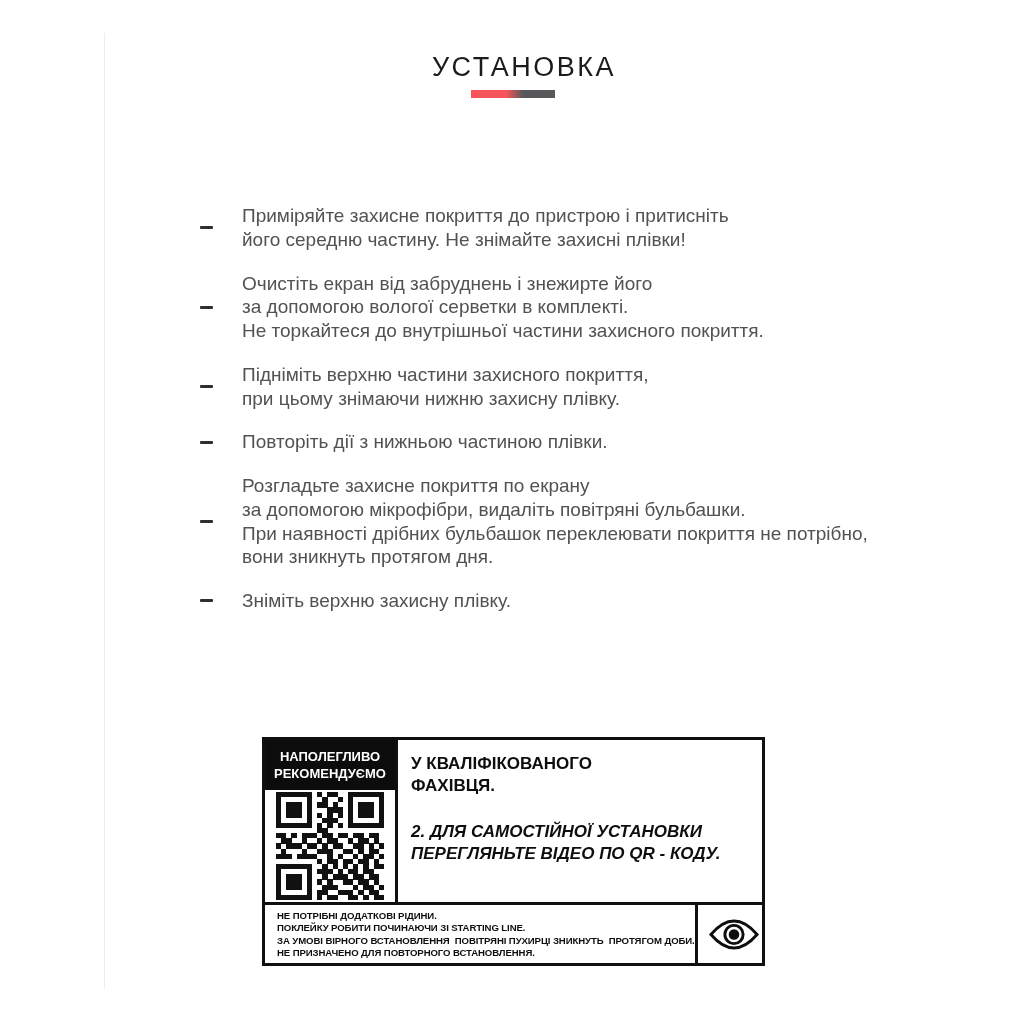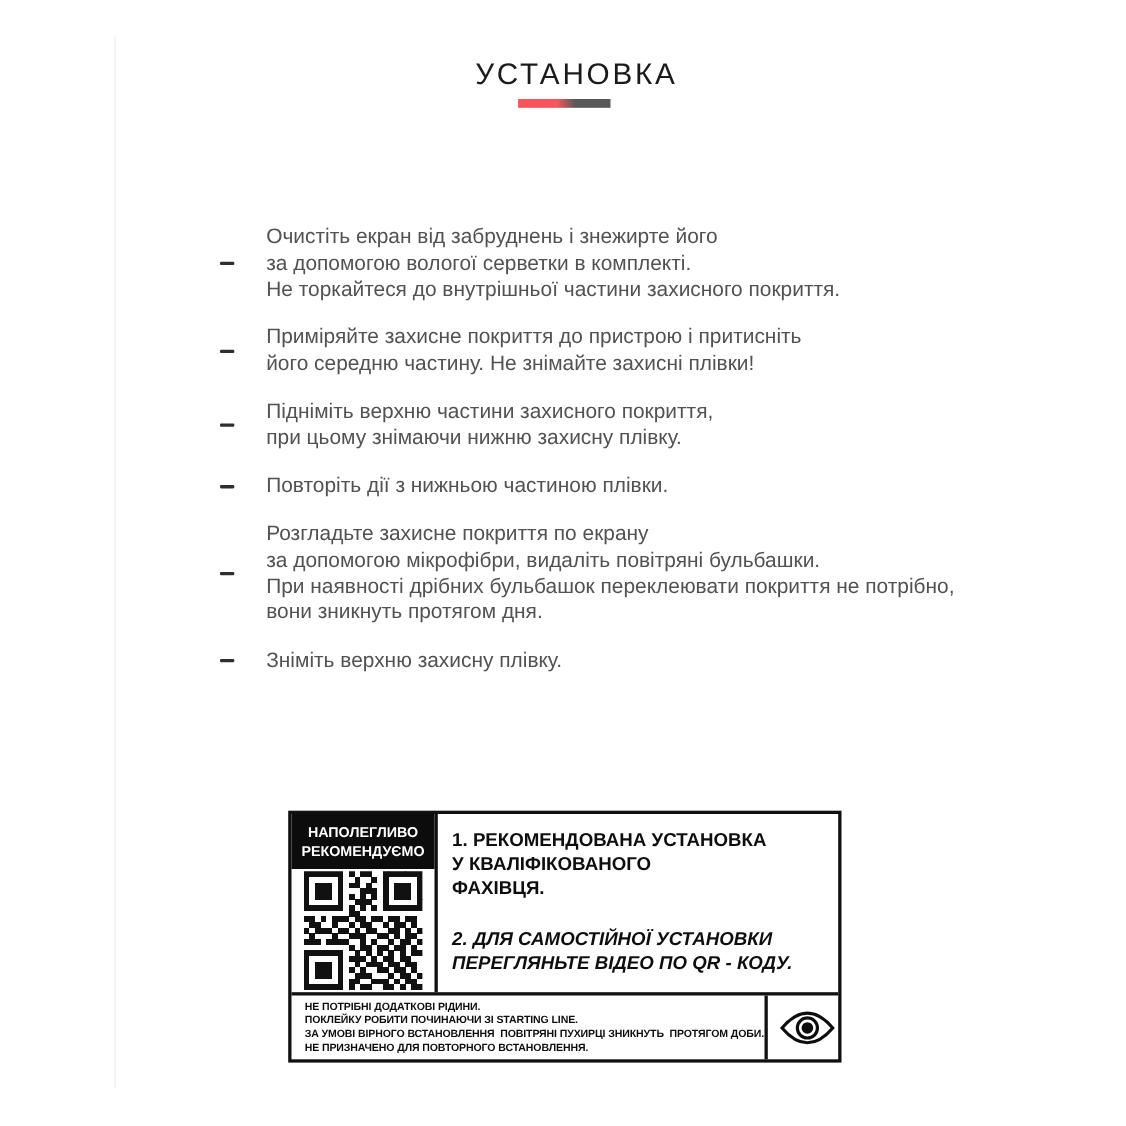--- a/index.html
+++ b/index.html
@@ -42,30 +42,30 @@
 
 <div class="page-edge"></div>
 
 <h1 class="title">УСТАНОВКА</h1>
 <div class="accent-bar" id="accent-bar" style="background: linear-gradient(90deg, rgb(247, 85, 91) 0%, rgb(247, 85, 91) 42%, rgb(88, 88, 90) 62%, rgb(88, 88, 90) 100%);"></div>
 
 <div class="instructions" id="instructions">
     <div class="item">
       <span class="dash"></span>
       <div class="lines">
+        <div>Приміряйте захисне покриття до пристрою і притисніть</div>
+        <div>його середню частину. Не знімайте захисні плівки!</div>
+      </div>
+    </div>
+    <div class="item">
+      <span class="dash"></span>
+      <div class="lines">
         <div>Очистіть екран від забруднень і знежирте його</div>
         <div>за допомогою вологої серветки в комплекті.</div>
         <div>Не торкайтеся до внутрішньої частини захисного покриття.</div>
-      </div>
-    </div>
-    <div class="item">
-      <span class="dash"></span>
-      <div class="lines">
-        <div>Приміряйте захисне покриття до пристрою і притисніть</div>
-        <div>його середню частину. Не знімайте захисні плівки!</div>
       </div>
     </div>
     <div class="item">
       <span class="dash"></span>
       <div class="lines">
         <div>Підніміть верхню частини захисного покриття,</div>
         <div>при цьому знімаючи нижню захисну плівку.</div>
       </div>
     </div>
     <div class="item">
@@ -340,21 +340,20 @@
             <rect x="14" y="20" width="1.02" height="1.02" fill="#111"></rect>
             <rect x="15" y="20" width="1.02" height="1.02" fill="#111"></rect>
             <rect x="17" y="20" width="1.02" height="1.02" fill="#111"></rect>
             <rect x="19" y="20" width="1.02" height="1.02" fill="#111"></rect>
             <rect x="20" y="20" width="1.02" height="1.02" fill="#111"></rect>
           </svg>
       </div>
     </div>
     <div class="rec-right" id="points">
         <div class="point">
-          <div>1. РЕКОМЕНДОВАНА УСТАНОВКА</div>
           <div>У КВАЛІФІКОВАНОГО</div>
           <div>ФАХІВЦЯ.</div>
         </div>
         <div class="point">
           <div>2. ДЛЯ САМОСТІЙНОЇ УСТАНОВКИ</div>
           <div>ПЕРЕГЛЯНЬТЕ ВІДЕО ПО QR - КОДУ.</div>
         </div>
       </div>
   </div>
   <div class="rec-bottom">

